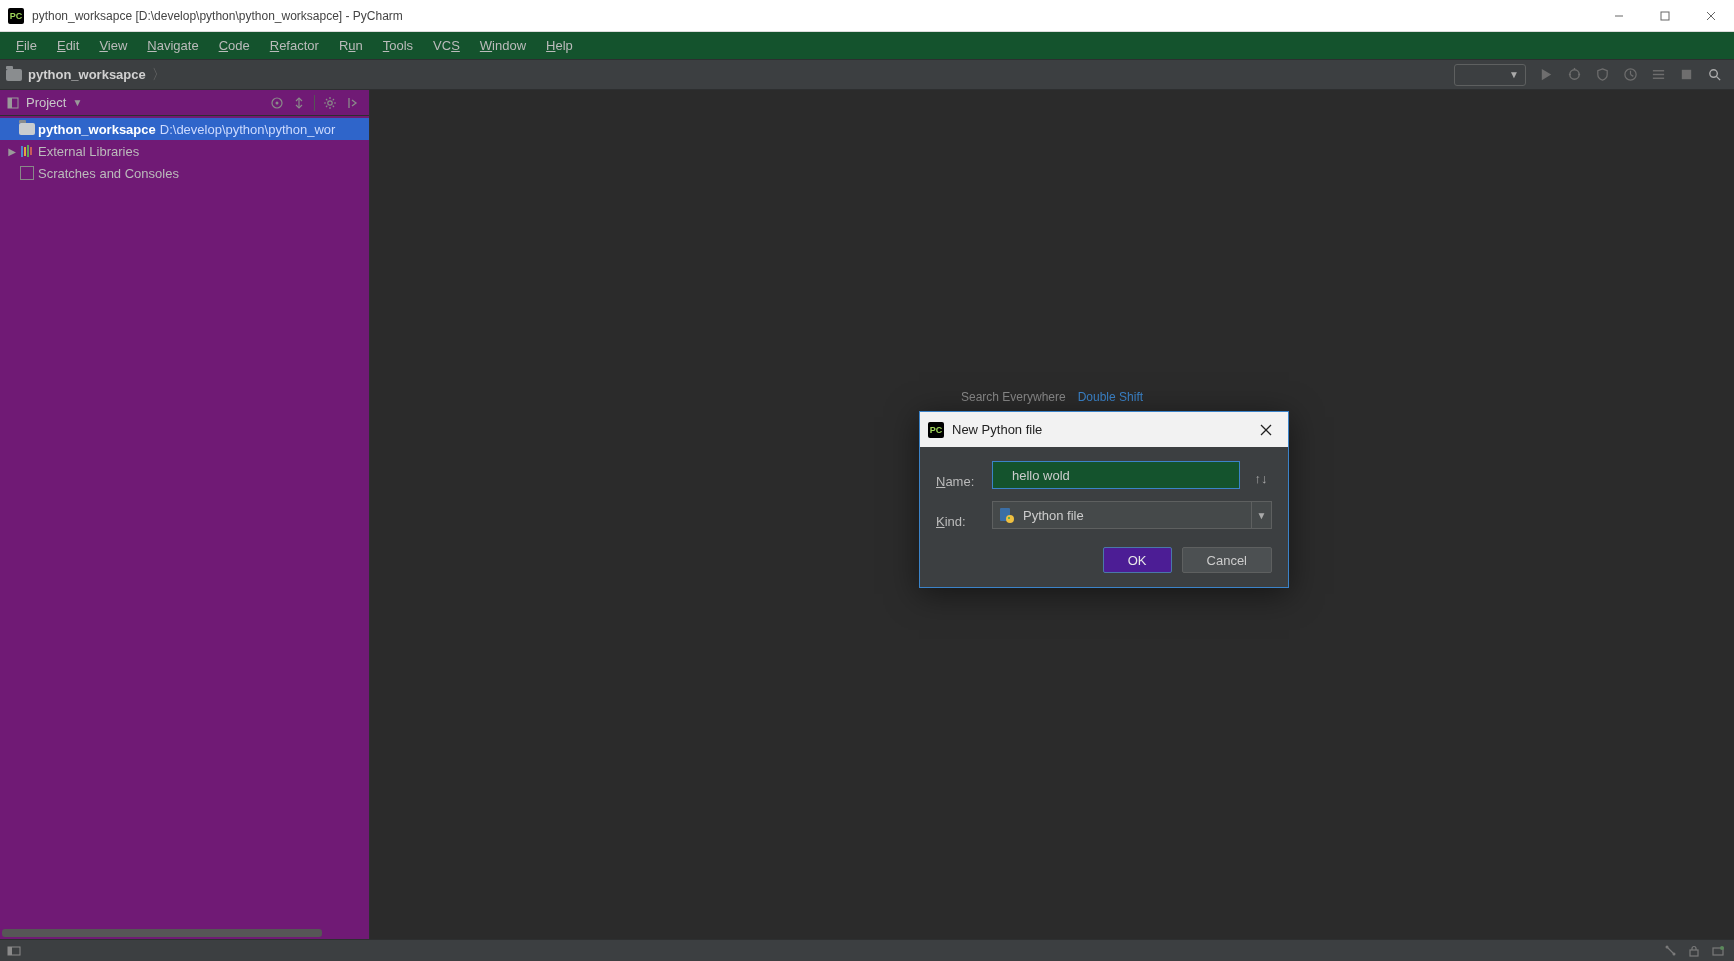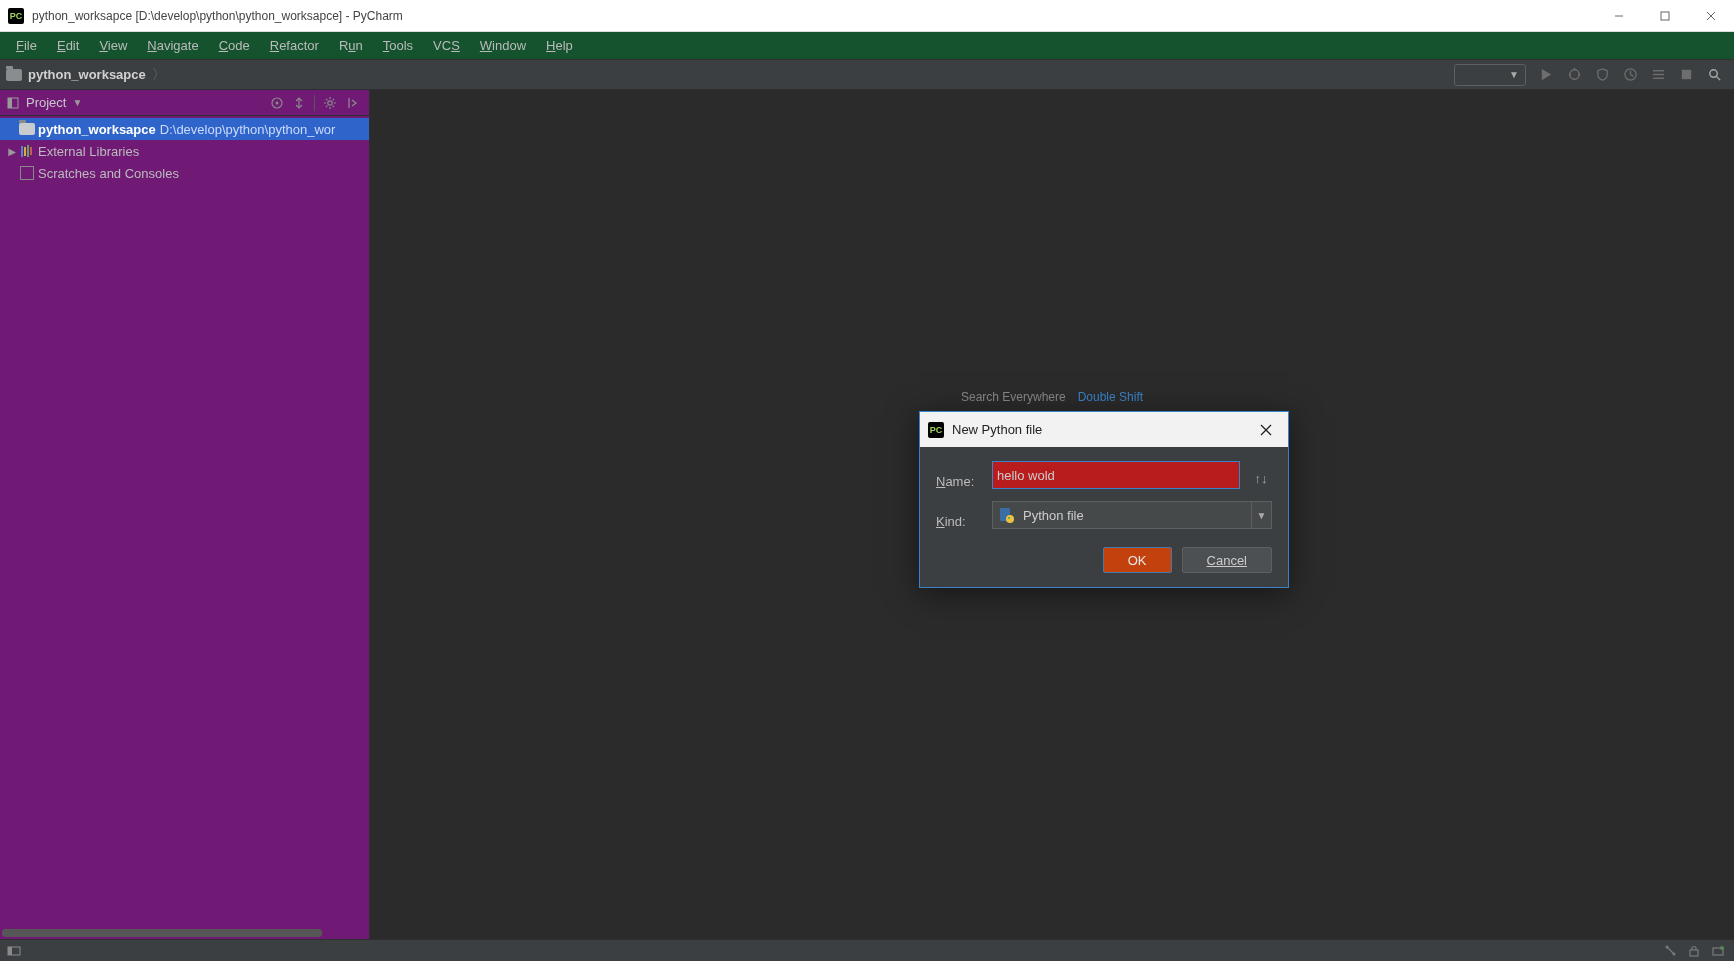--- a/index.html
+++ b/index.html
@@ -176,24 +176,24 @@
 .dialog-titlebar .d-close {
   width: 28px; height: 28px; display:flex; align-items:center; justify-content:center; color:#333;
 }
 .dialog-body { padding: 14px 16px 14px 16px; }
 .form-row { display:flex; align-items:flex-end; margin-bottom: 12px; gap: 10px;}
 .form-row .flabel { width: 46px; color: #bbbbbb; }
 .form-row .flabel .mn { text-decoration: underline; }
 .text-input {
   flex: 1;
   height: 28px;
-  background: #b91c1c;
+  background: #14532d;
   border: 1px solid #3b83c9;
   color: #cccccc;
-  padding: 0 4px;
+  padding: 0 19px;
   font-size: 13px;
   outline: none;
 }
 .sort-btn {
   width: 22px; height: 22px;
   display:flex; align-items:center; justify-content:center;
   color:#aaa; font-size: 13px;
 }
 .select {
   flex: 1;
@@ -213,22 +213,22 @@
   color:#aaa; font-size:10px;
 }
 .dialog-buttons { display:flex; justify-content:flex-end; gap: 10px; margin-top: 18px; }
 .btn {
   height: 26px; padding: 0 24px;
   display:flex; align-items:center; justify-content:center;
   border-radius: 2px;
   font-size: 13px;
   cursor: pointer;
 }
-.btn-primary { background: #c2410c; border: 1px solid #4a78a8; color: #e8e8e8; }
-.btn-default { background: #4c5052; border: 1px solid #5e6060; color: #cccccc; text-decoration: underline; }
+.btn-primary { background: #4c1d95; border: 1px solid #4a78a8; color: #e8e8e8; }
+.btn-default { background: #4c5052; border: 1px solid #5e6060; color: #cccccc; }
 
 
 .statusbar {
   height: 22px;
   background: #3c3f41;
   border-top: 1px solid #2d2f30;
   display:flex; align-items:center;
   padding: 0 4px;
 }
 .statusbar .sb-left { width: 20px; height: 20px; display:flex; align-items:center; justify-content:center;}

